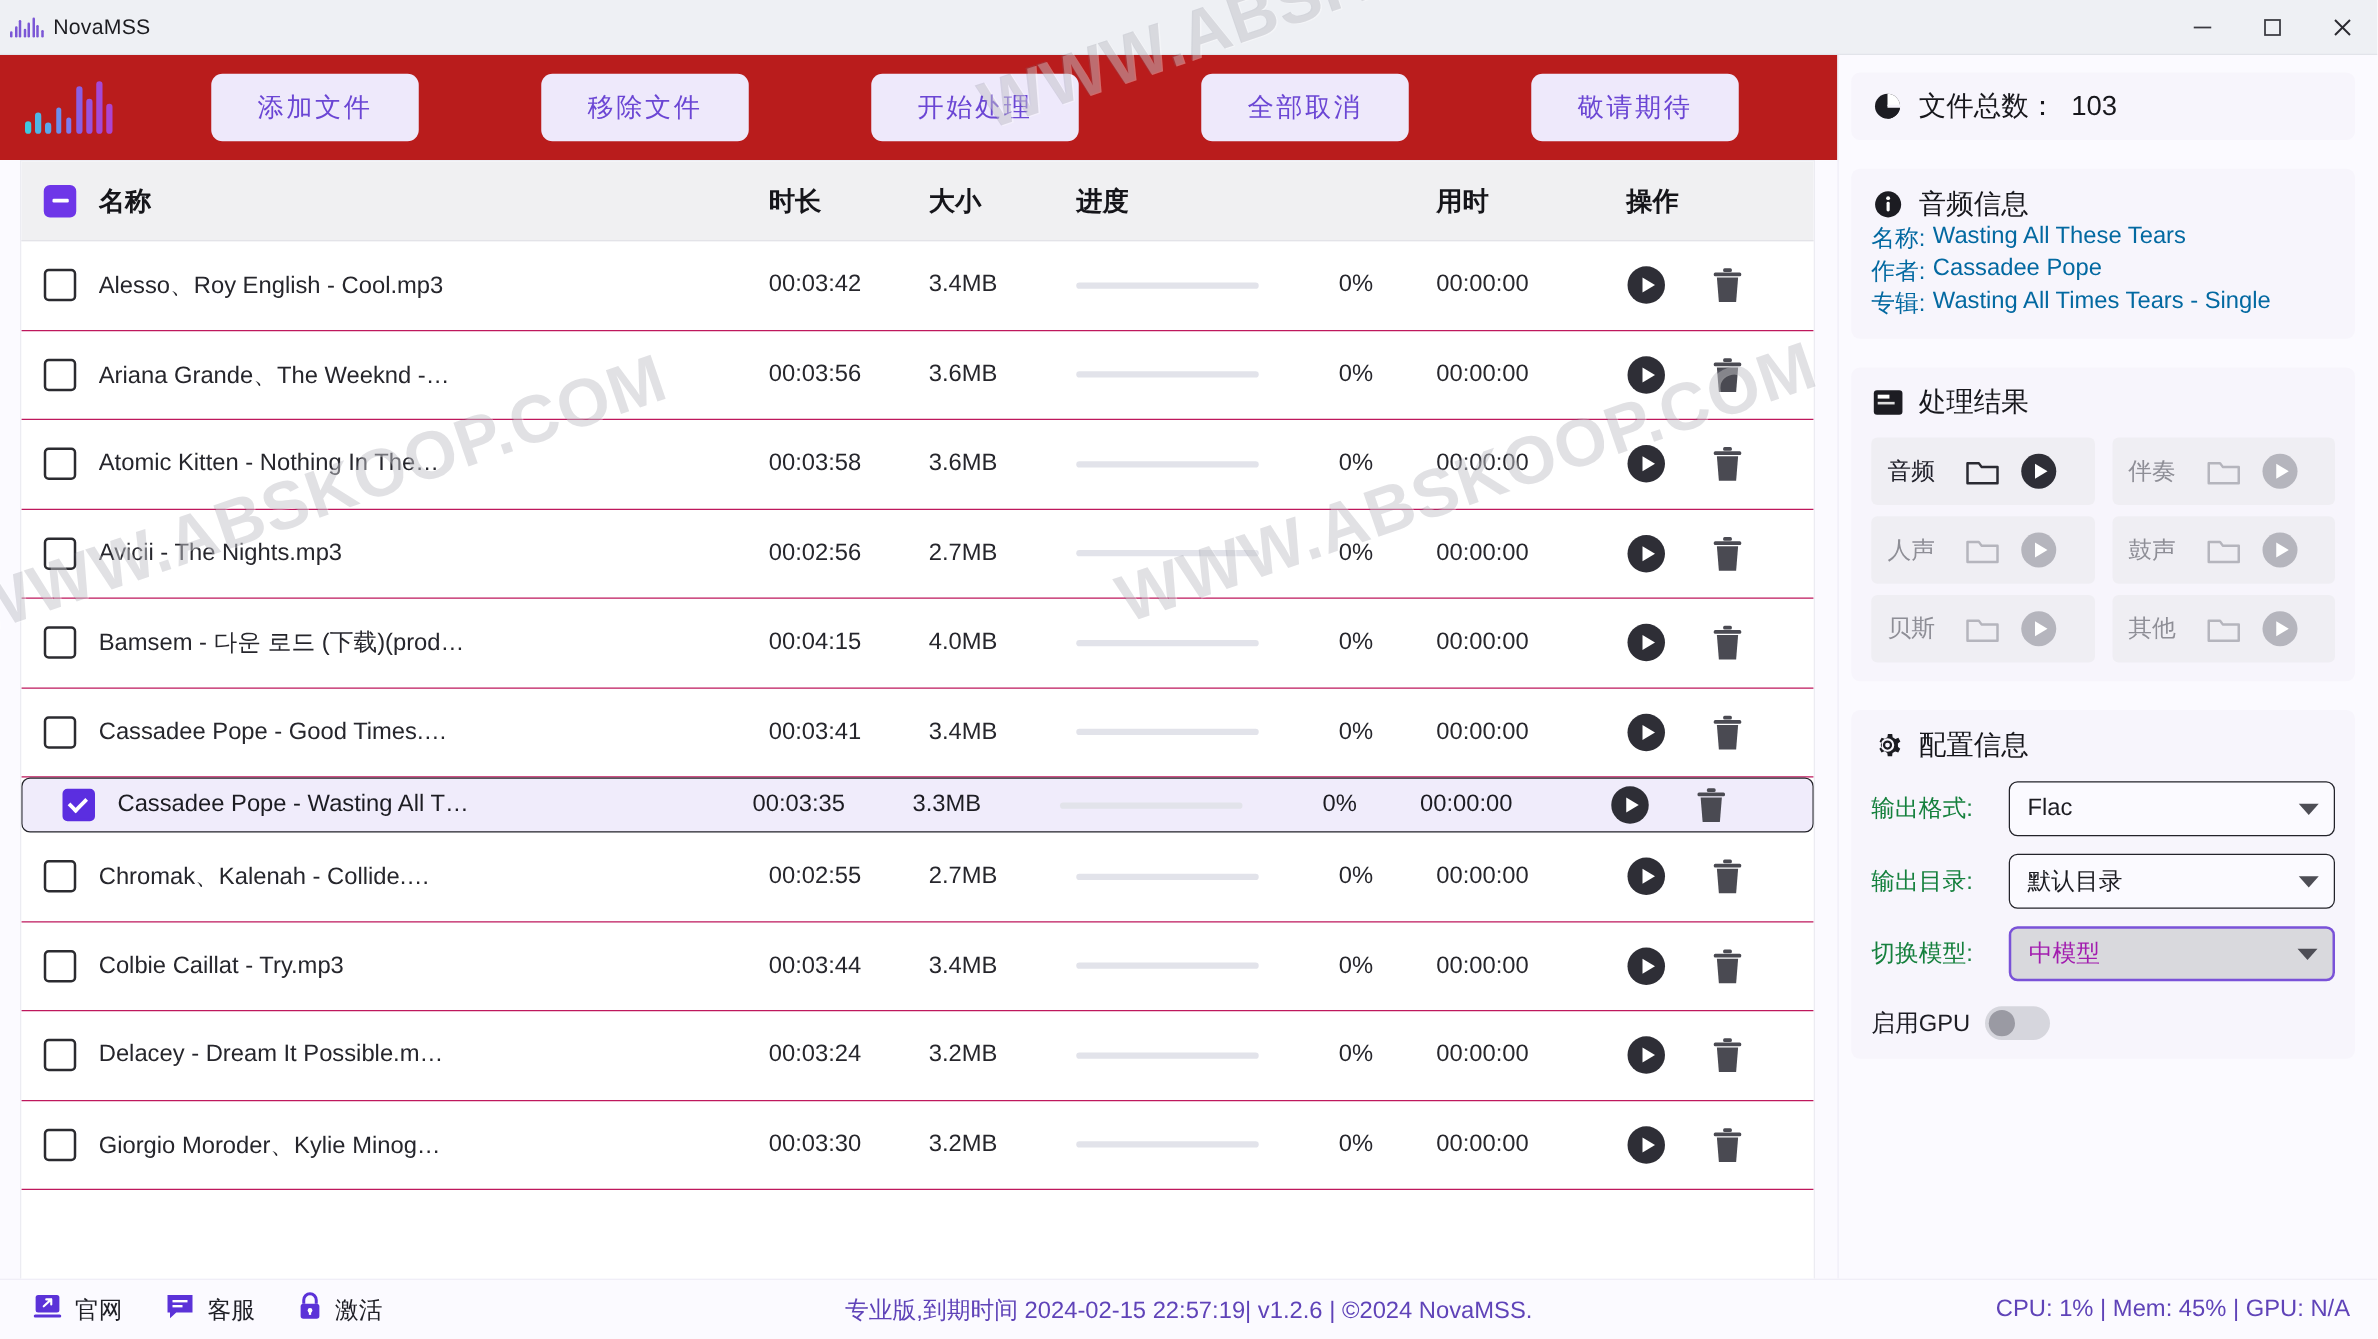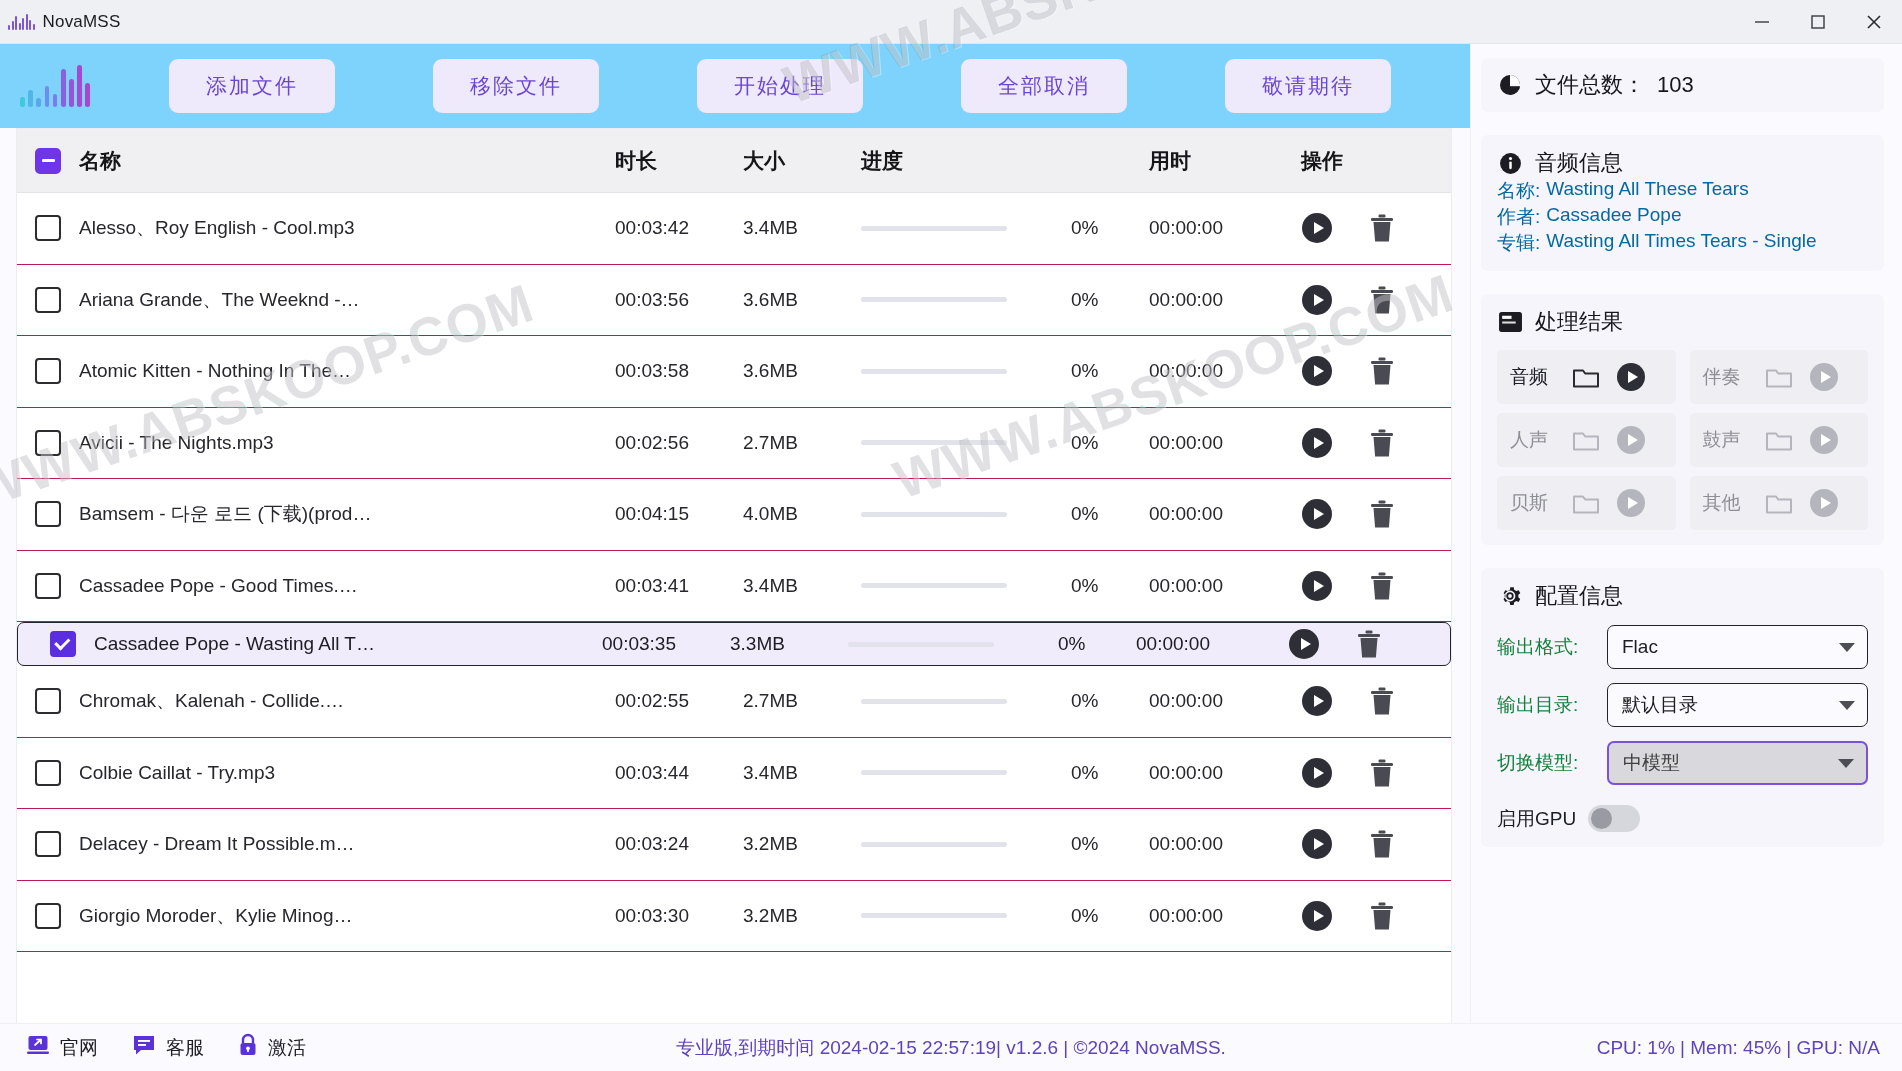--- a/index.html
+++ b/index.html
@@ -49,21 +49,21 @@
     background: #fbfaff;
     padding: 14px 18px 10px 10px;
     display: flex; flex-direction: column; gap: 23px;
     border-left: 1px solid #f0eef7;
   }
 
   
   .toolbar {
     height: 84px; flex: 0 0 84px;
     display: flex; align-items: center; gap: 0;
-    background: #7dd3fc;
+    background: #b91c1c;
     padding: 0 16px 0 14px;
   }
   .big-logo { display: flex; align-items: flex-end; height: 42px; gap: 3.5px; width: 76px; padding-left: 6px; }
   .big-logo i { width: 5px; display: block; border-radius: 2.5px; }
   .tbtns { display: flex; flex: 1; justify-content: space-around; padding-left: 30px; padding-right: 14px; }
   .tbtn {
     background: #eee9fb;
     border: none;
     border-radius: 9px;
     color: #6b46d4;
@@ -164,21 +164,21 @@
   .rplay { width: 30px; height: 30px; cursor: pointer; }
 
   .cfg-row { display: flex; align-items: center; margin-top: 14px; gap: 6px; }
   .cfg-lbl { font-size: 19px; color: #15803d; width: 104px; flex: 0 0 104px; }
   .sel {
     flex: 1; height: 44px; border: 1.6px solid #23232a; border-radius: 7px;
     background: #fbfaff; display: flex; align-items: center;
     padding: 0 12px 0 14px; font-size: 19px; color: #1c1c22; cursor: pointer;
     position: relative;
   }
-  .sel.focus { border: 2.2px solid #7a52d8; background: #d9d9dd; color: #404040; }
+  .sel.focus { border: 2.2px solid #7a52d8; background: #d9d9dd; color: #a21caf; }
   .caret {
     margin-left: auto;
     width: 0; height: 0;
     border-left: 8px solid transparent; border-right: 8px solid transparent;
     border-top: 9px solid #4d4d55;
   }
   .gpu-row { display: flex; align-items: center; gap: 12px; margin-top: 20px; }
   .gpu-lbl { font-size: 19px; color: #1d1d24; }
   .toggle {
     width: 52px; height: 27px; border-radius: 14px; background: #d6d6dd;

